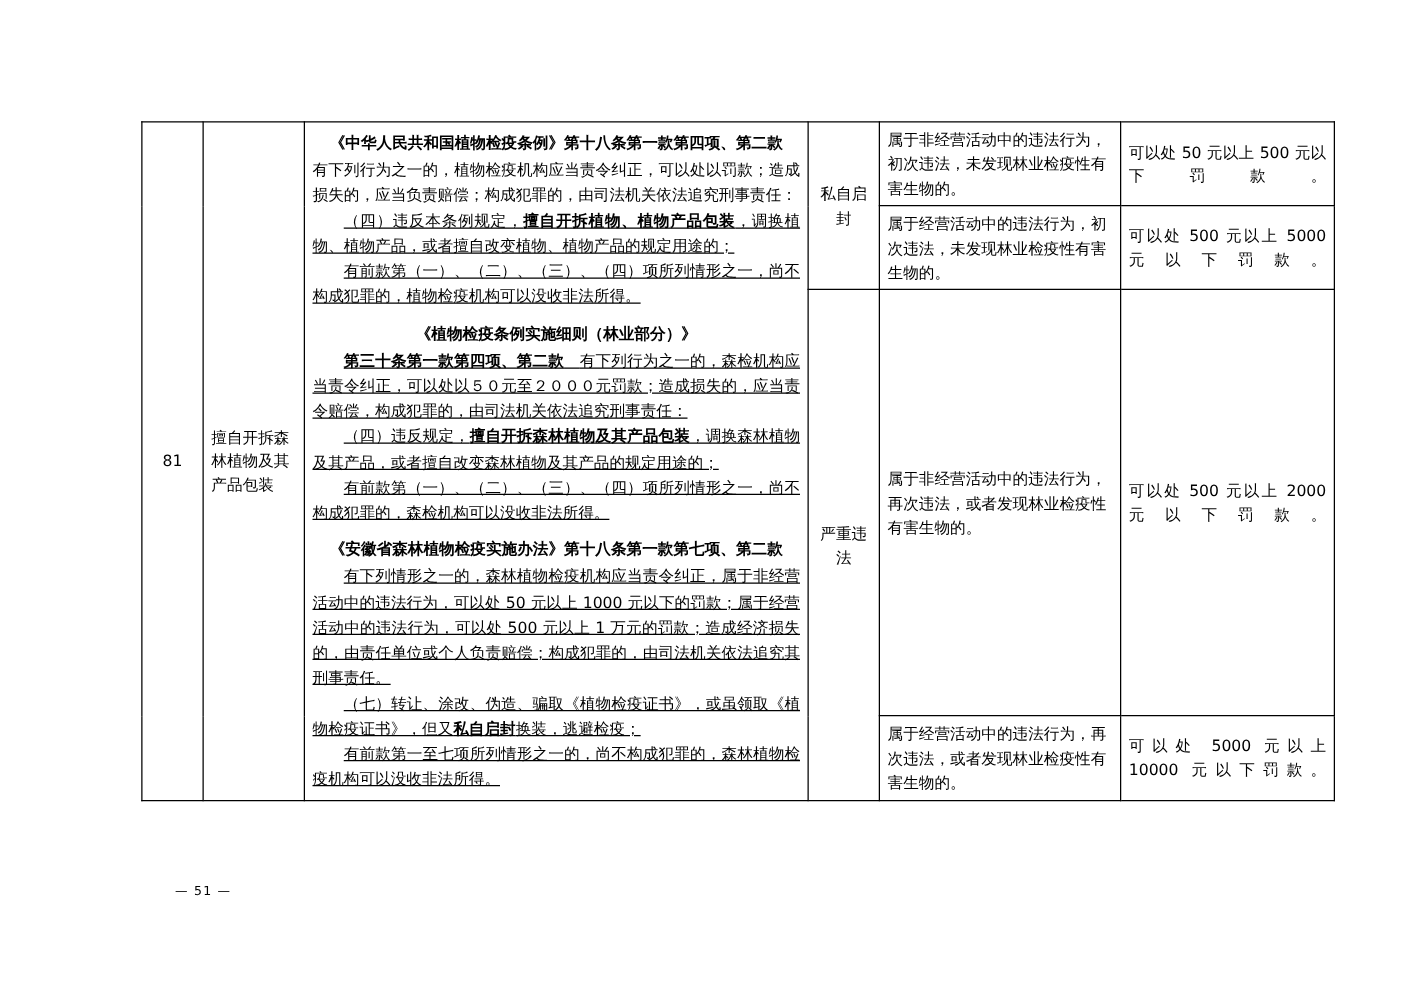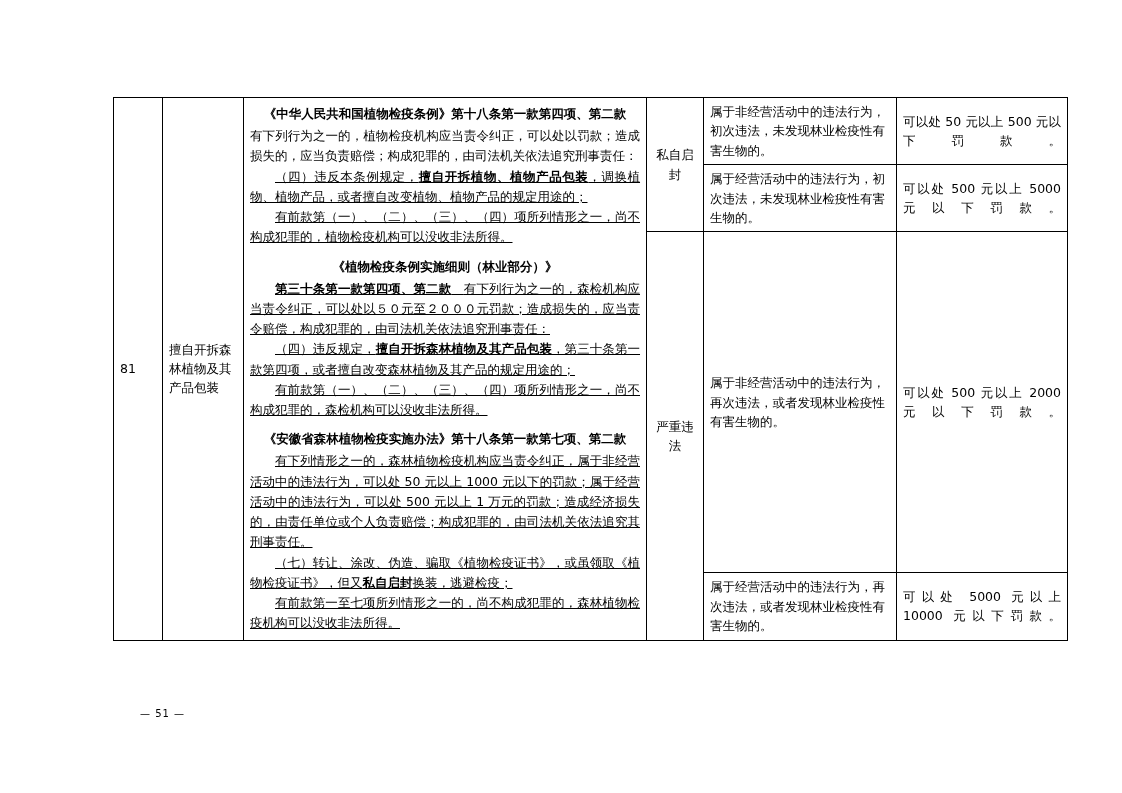--- a/index.html
+++ b/index.html
@@ -31,21 +31,21 @@
   }
   table.main td {
     border: 1px solid #000000;
     vertical-align: middle;
     padding: 4px 6px;
     font-size: 12.5px;
     line-height: 1.55;
   }
   td.num {
     width: 36px;
-    text-align: left;
+    text-align: center;
     font-size: 13px;
   }
   td.itemname {
     width: 68px;
     text-align: left;
     font-size: 12.5px;
     line-height: 1.7;
     padding-left: 6px;
     padding-right: 2px;
   }
@@ -123,21 +123,21 @@
             <p class="para"><span>有下列行为之一的，植物检疫机构应当责令纠正，可以处以罚款；造成损失的，应当负责赔偿；构成犯罪的，由司法机关依法追究刑事责任：</span></p>
             <p class="indent"><span>（四）违反本条例规定，</span><span class="b">擅自开拆植物、植物产品包装</span><span>，调换植物、植物产品，或者擅自改变植物、植物产品的规定用途的；</span></p>
             <p class="indent">有前款第（一）、（二）、（三）、（四）项所列情形之一，尚不构成犯罪的，植物检疫机构可以没收非法所得。</p>
           </div>
 
           <div class="spacer"></div>
 
           <div class="blk">
             <p class="law-title">《植物检疫条例实施细则（林业部分）》</p>
             <p class="indent"><span class="b">第三十条第一款第四项、第二款</span>　<span>有下列行为之一的，森检机构应当责令纠正，可以处以５０元至２０００元罚款；造成损失的，应当责令赔偿，构成犯罪的，由司法机关依法追究刑事责任：</span></p>
-            <p class="indent"><span>（四）违反规定，</span><span class="b">擅自开拆森林植物及其产品包装</span><span>，第三十条第一款第四项，或者擅自改变森林植物及其产品的规定用途的；</span></p>
+            <p class="indent"><span>（四）违反规定，</span><span class="b">擅自开拆森林植物及其产品包装</span><span>，调换森林植物及其产品，或者擅自改变森林植物及其产品的规定用途的；</span></p>
             <p class="indent">有前款第（一）、（二）、（三）、（四）项所列情形之一，尚不构成犯罪的，森检机构可以没收非法所得。</p>
           </div>
 
           <div class="spacer"></div>
 
           <div class="blk">
             <p class="law-title">《安徽省森林植物检疫实施办法》第十八条第一款第七项、第二款</p>
             <p class="indent">有下列情形之一的，森林植物检疫机构应当责令纠正，属于非经营活动中的违法行为，可以处 50 元以上 1000 元以下的罚款；属于经营活动中的违法行为，可以处 500 元以上 1 万元的罚款；造成经济损失的，由责任单位或个人负责赔偿；构成犯罪的，由司法机关依法追究其刑事责任。</p>
             <p class="indent"><span>（七）转让、涂改、伪造、骗取《植物检疫证书》，或虽领取《植物检疫证书》，但又</span><span class="b">私自启封</span><span>换装，逃避检疫；</span></p>
             <p class="indent">有前款第一至七项所列情形之一的，尚不构成犯罪的，森林植物检疫机构可以没收非法所得。</p>

